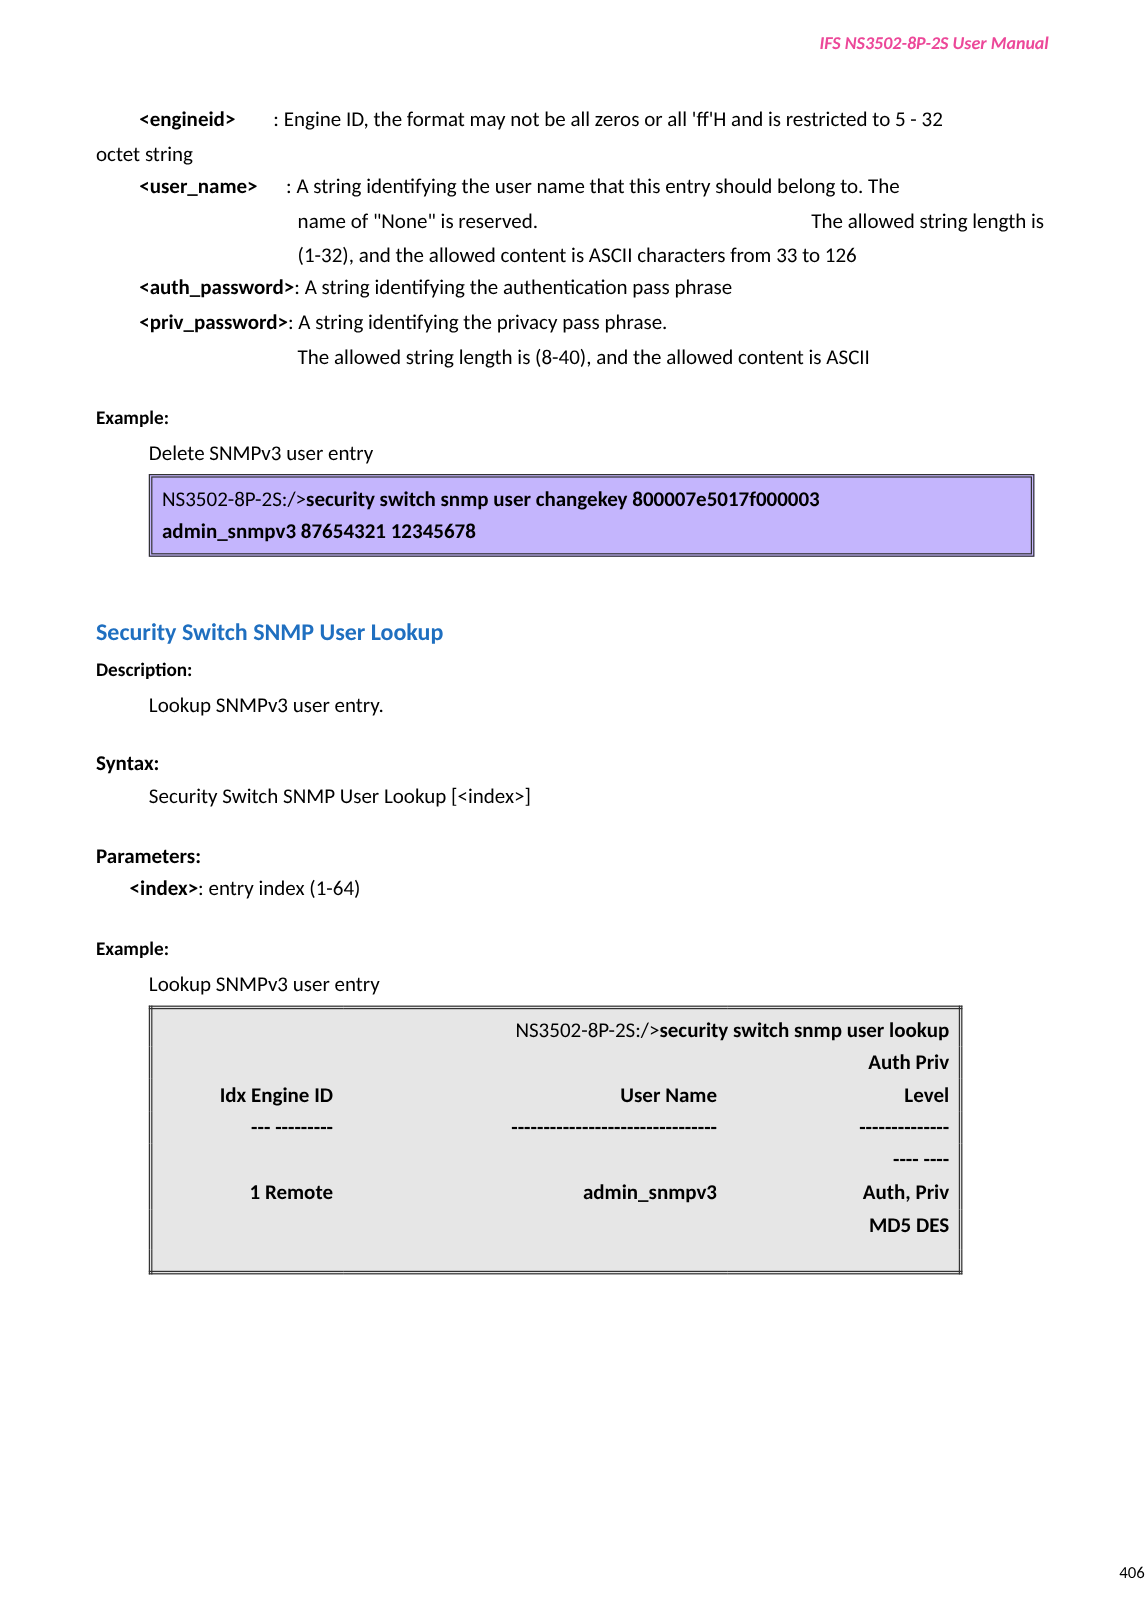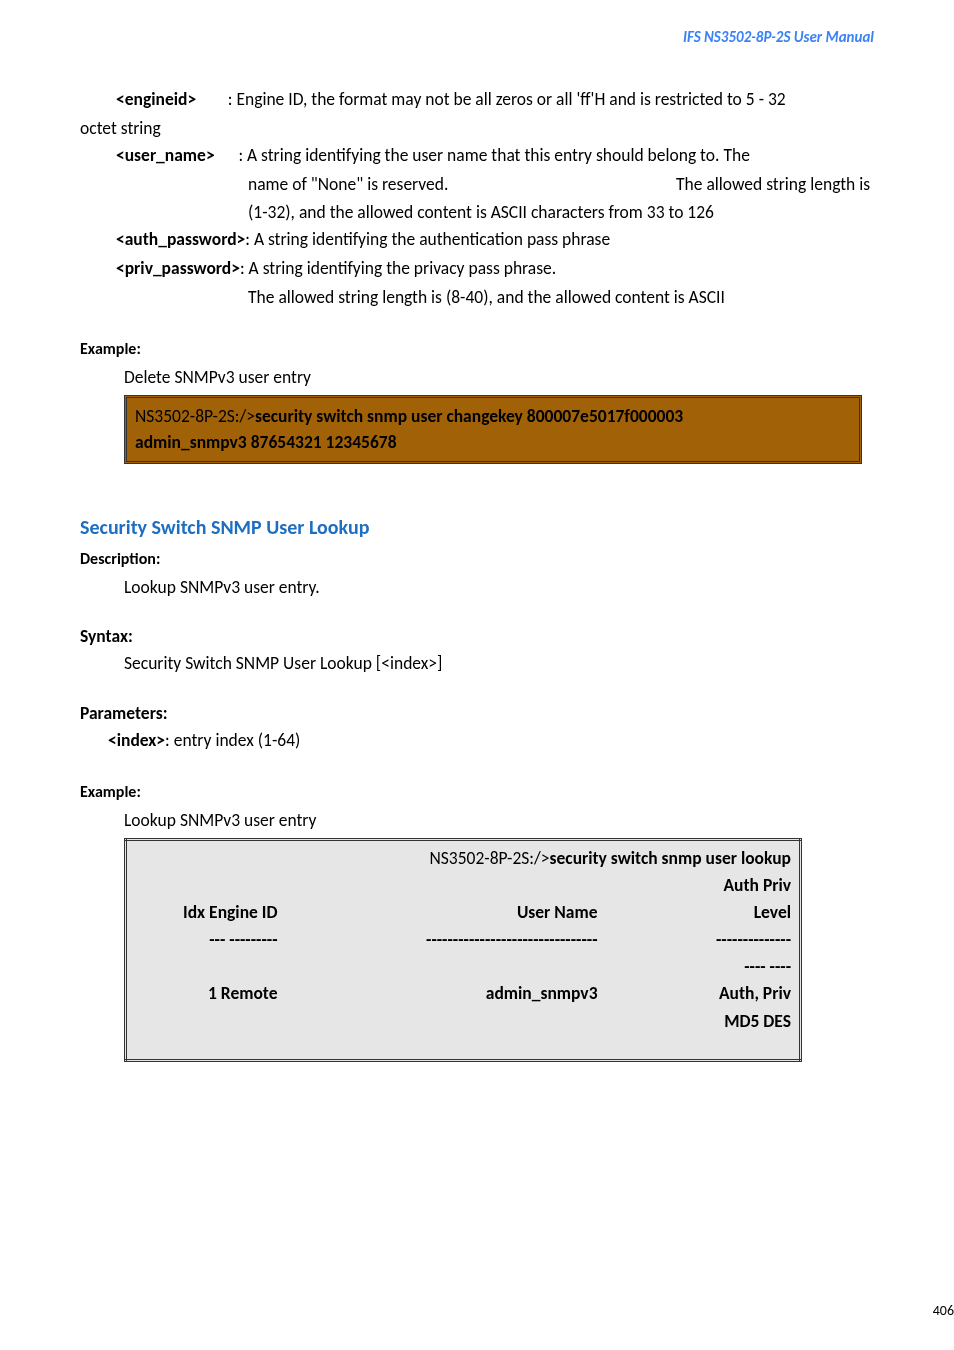--- a/index.html
+++ b/index.html
@@ -11,35 +11,35 @@
     color: #000;
     position: relative;
     padding: 34px 80px 0 80px;
     font-size: 17.5px;
     line-height: 1.55;
   }
   .header-right {
     position: absolute;
     top: 26px;
     right: 80px;
-    color: #3b82f6;
+    color: #ec4899;
     font-style: italic;
     font-weight: bold;
     font-size: 15px;
   }
   .content { margin-top: 52px; }
   .param-block { margin-bottom: 2px; }
   .indent0 { padding-left: 36px; }
   .indent1 { padding-left: 168px; }
   .param-name { font-weight: bold; }
   .sec-label { font-weight: bold; font-size: 16px; margin-top: 26px; margin-bottom: 2px; }
   .body-indent { padding-left: 44px; }
   .cmdbox {
     border: 3px double #333;
-    background: #a16207;
+    background: #c4b5fd;
     margin-left: 44px;
     margin-right: 12px;
     padding: 5px 8px 6px 8px;
     line-height: 1.5;
     margin-top: 4px;
   }
   .section-title {
     color: #1f6fc0;
     font-weight: bold;
     font-size: 20px;

